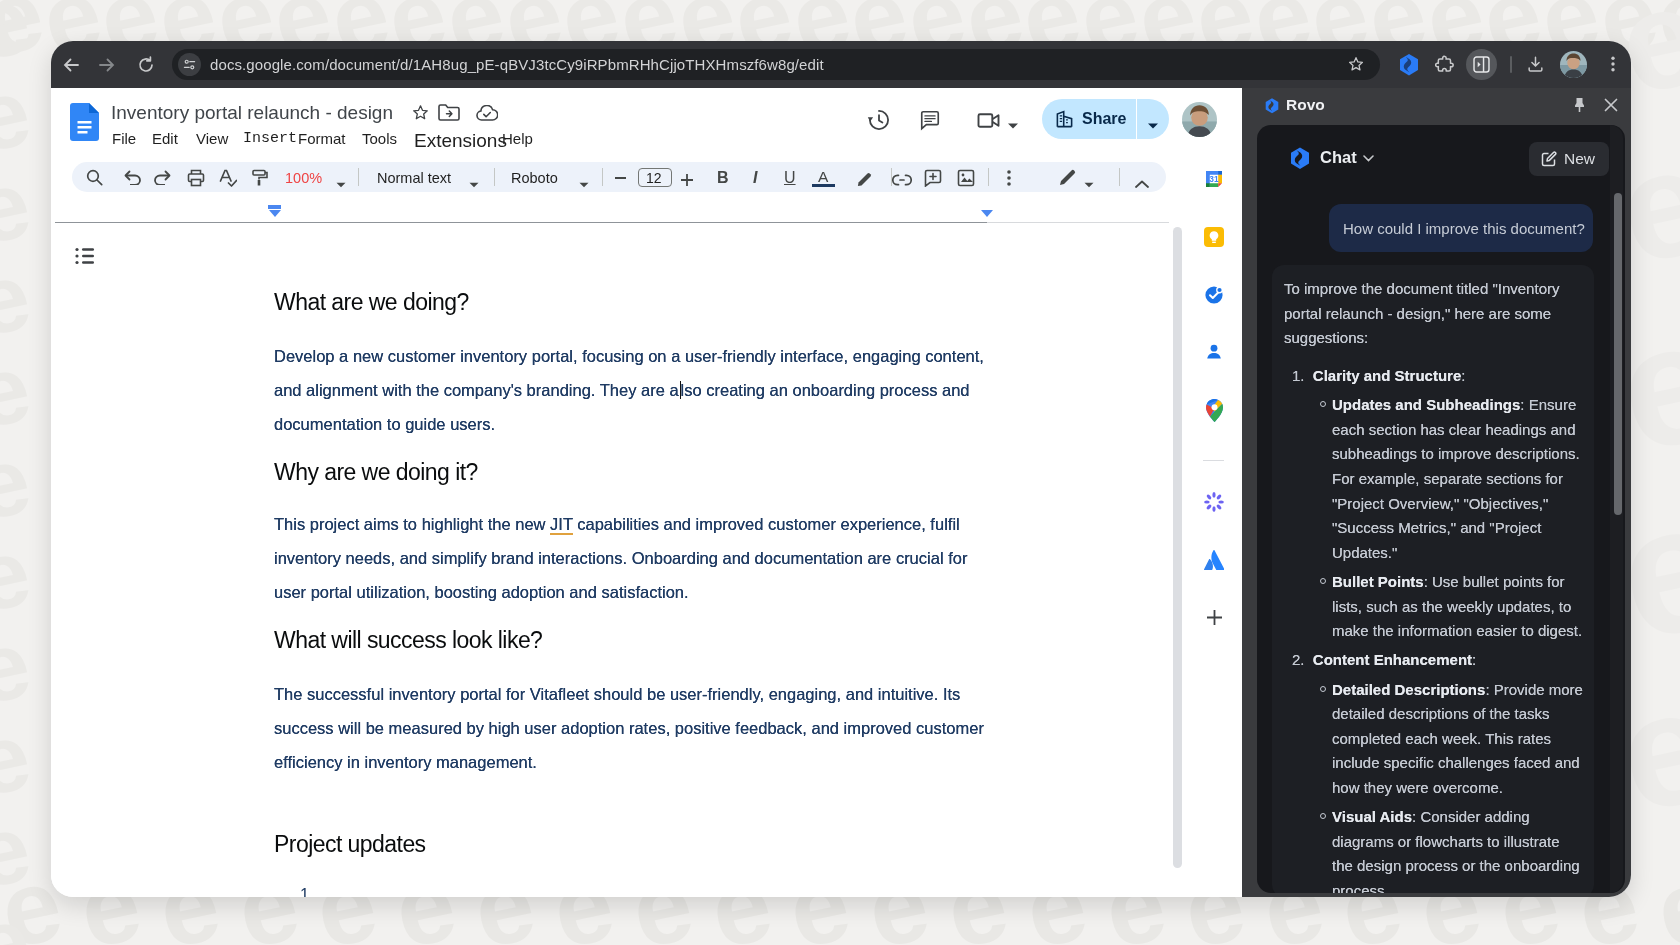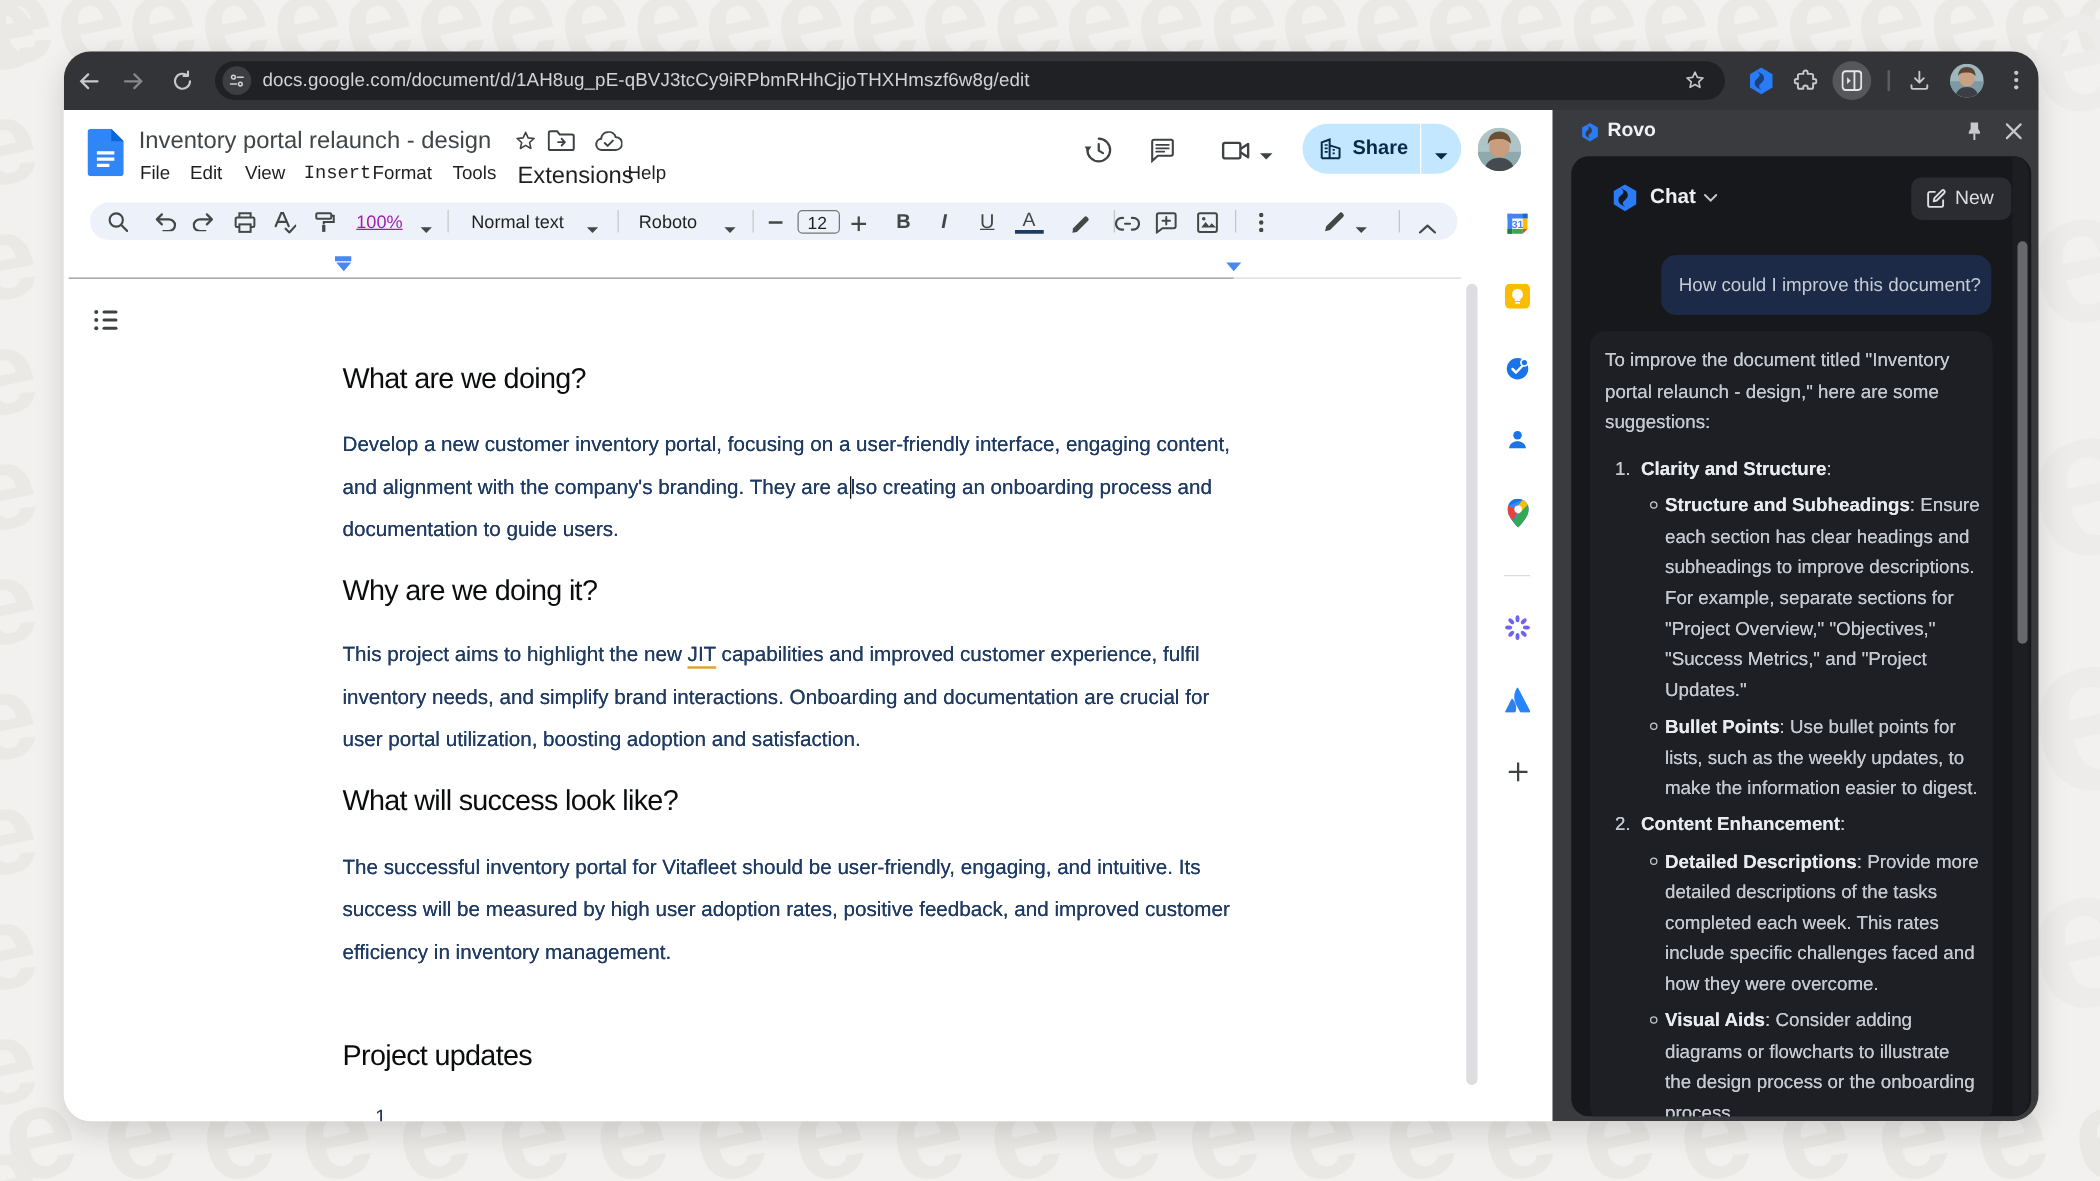--- a/index.html
+++ b/index.html
@@ -210,21 +210,21 @@
 <div class="abs" style="left:168px;top:81px;"><svg width="18" height="18" viewBox="0 0 18 18">
           <path d="M1.5 12 6 1.5h1.5L12 12 M3.3 8.5h7" fill="none" stroke="#444746" stroke-width="1.7" stroke-linecap="round"></path>
           <path d="M9.5 14l3 3 5-5.5" fill="none" stroke="#444746" stroke-width="1.7" stroke-linecap="round" stroke-linejoin="round"></path>
         </svg></div>
 <div class="abs" style="left:198.5px;top:81px;"><svg width="18" height="18" viewBox="0 0 18 18">
           <rect x="3" y="1.5" width="12" height="4.5" rx="1" fill="none" stroke="#444746" stroke-width="1.6"></rect>
           <path d="M15 3.5h2v5H9v2" fill="none" stroke="#444746" stroke-width="1.6"></path>
           <rect x="7.7" y="11" width="2.6" height="5.5" fill="#444746"></rect>
         </svg></div>
 <div class="abs" style="left:234px;top:82px;">
-        <div style="font-size:14.5px;color:#a21caf;text-decoration:underline;">100%</div>
+        <div style="font-size:14.5px;color:#ef4444;">100%</div>
       </div>
 <div class="abs" style="left:285px;top:85.5px;"><svg width="10" height="6" viewBox="0 0 10 6">
           <path d="M0.5 0.8l4.5 4.5 4.5-4.5z" fill="#444746"></path>
         </svg></div>
 <div class="abs" style="left:307px;top:80px;">
         <div style="width:1px;height:18px;background:#c4c7c5;"></div>
       </div>
 <div class="abs" style="left:326px;top:82px;">
         <div style="font-size:14.5px;color:#1f1f1f;">Normal text</div>
       </div>
@@ -461,21 +461,21 @@
           <path d="M6 10l.5-2.5 6-6a1.3 1.3 0 0 1 1.9 1.9l-6 6z" fill="none" stroke="#dcdfe3" stroke-width="1.5" stroke-linejoin="round"></path>
         </svg>
 <div class="abs" style="left:307px;top:25px;font-size:15.5px;color:#dcdfe3;">New</div>
 <div class="abs" style="left:72px;top:79px;width:264px;height:48px;border-radius:12px;background:#1d2a47;"></div>
 <div class="abs" style="left:86px;top:95px;font-size:15px;color:#c6ccd6;">How could I improve this document?</div>
 <div class="abs" style="left:15px;top:140px;width:322px;height:632px;border-radius:12px;background:#1d1f24;"></div>
 <div class="rline" style="left:27px;top:155px;">To improve the document titled "Inventory</div>
 <div class="rline" style="left:27px;top:180px;">portal relaunch - design," here are some</div>
 <div class="rline" style="left:27px;top:204px;">suggestions:</div>
 <div class="rline" style="left:35px;top:242px;">1.&nbsp; <b>Clarity and Structure</b>:</div>
-<div class="rline" style="left:75px;top:271px;"><b>Structure and Subheadings</b>: Ensure</div>
+<div class="rline" style="left:75px;top:271px;"><b>Updates and Subheadings</b>: Ensure</div>
 <div class="rline" style="left:75px;top:296px;">each section has clear headings and</div>
 <div class="rline" style="left:75px;top:320px;">subheadings to improve descriptions.</div>
 <div class="rline" style="left:75px;top:345px;">For example, separate sections for</div>
 <div class="rline" style="left:75px;top:370px;">"Project Overview," "Objectives,"</div>
 <div class="rline" style="left:75px;top:394px;">"Success Metrics," and "Project</div>
 <div class="rline" style="left:75px;top:419px;">Updates."</div>
 <div class="rline" style="left:75px;top:448px;"><b>Bullet Points</b>: Use bullet points for</div>
 <div class="rline" style="left:75px;top:473px;">lists, such as the weekly updates, to</div>
 <div class="rline" style="left:75px;top:497px;">make the information easier to digest.</div>
 <div class="rline" style="left:35px;top:526px;">2.&nbsp; <b>Content Enhancement</b>:</div>

